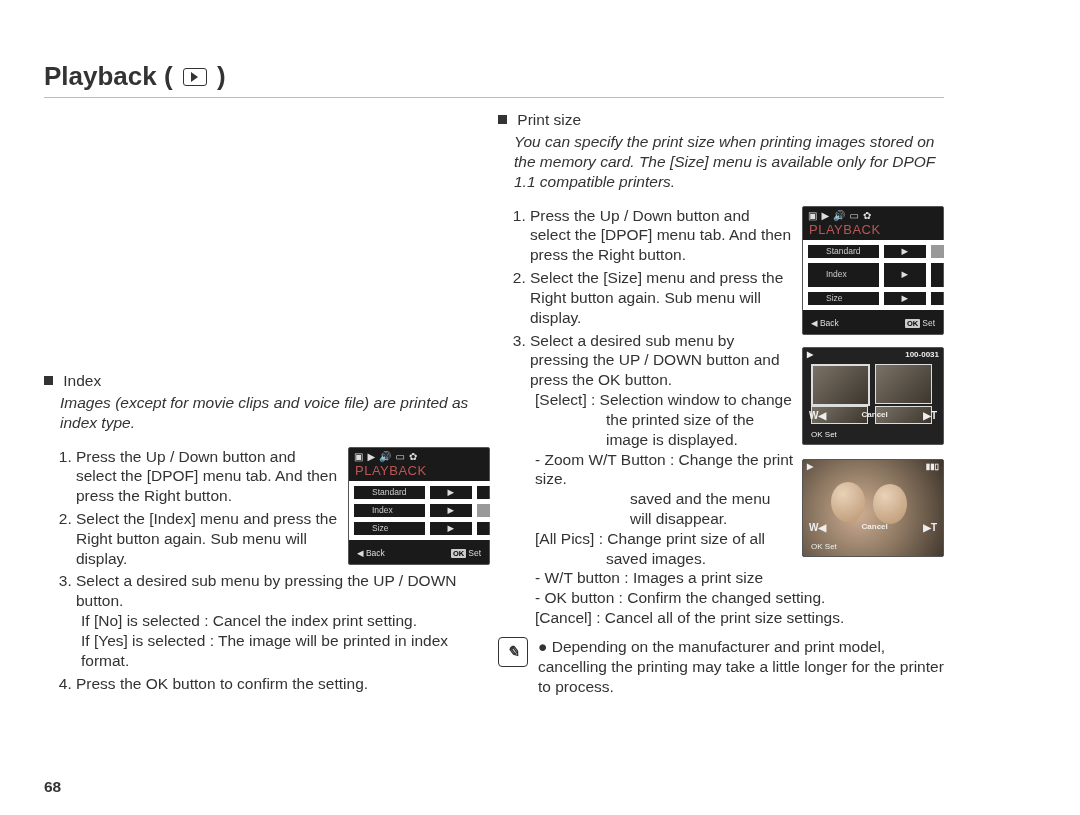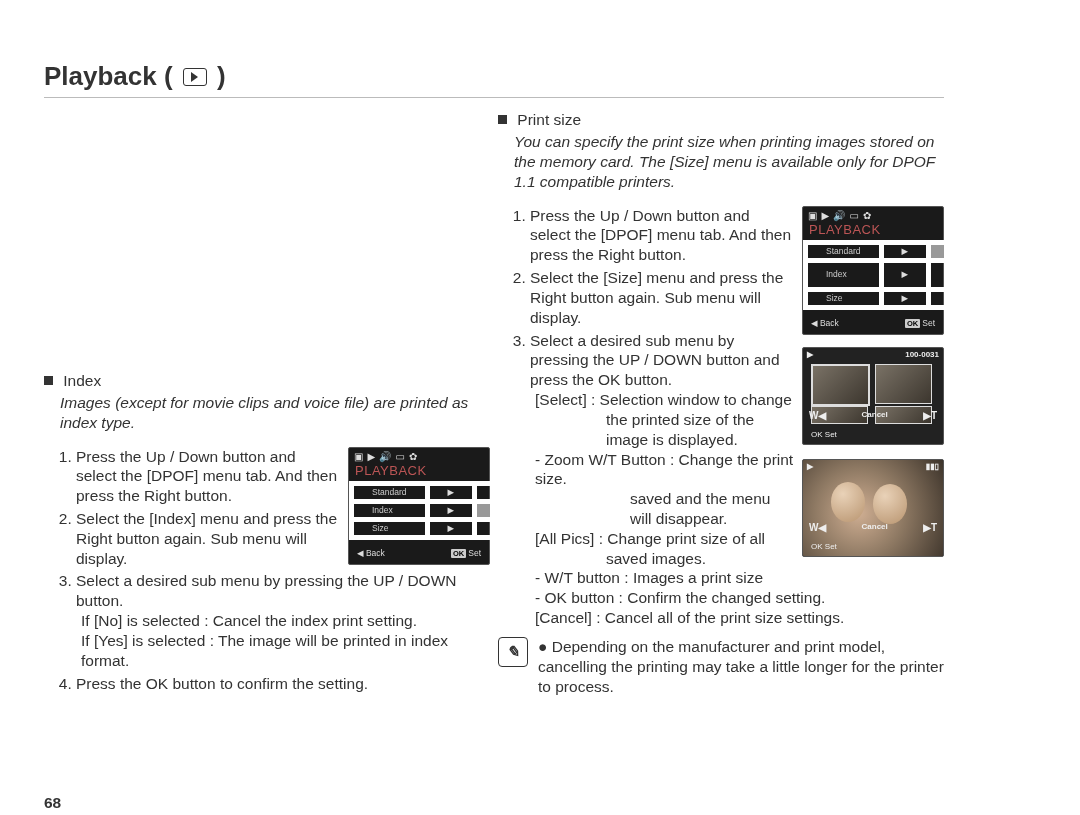--- a/index.html
+++ b/index.html
@@ -209,21 +209,21 @@
     border: 1.5px solid #333;
     border-radius: 4px;
     display: flex; align-items: center; justify-content: center;
     font-style: italic;
     font-weight: bold;
     flex: 0 0 auto;
   }
   .pagenum {
     position: absolute;
     left: 44px;
-    bottom: 2px;
+    bottom: 18px;
     font-weight: bold;
   }
 </style>
 </head>
 <body>
 
 <div class="page">
 
   <div class="title">
     <span>Playback (</span>

